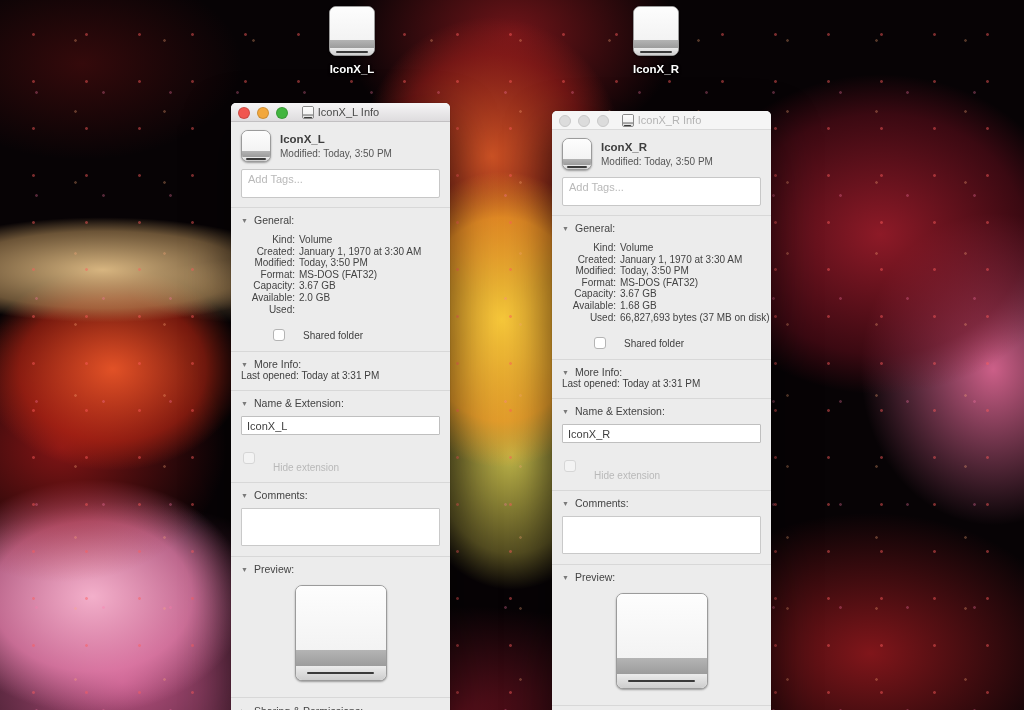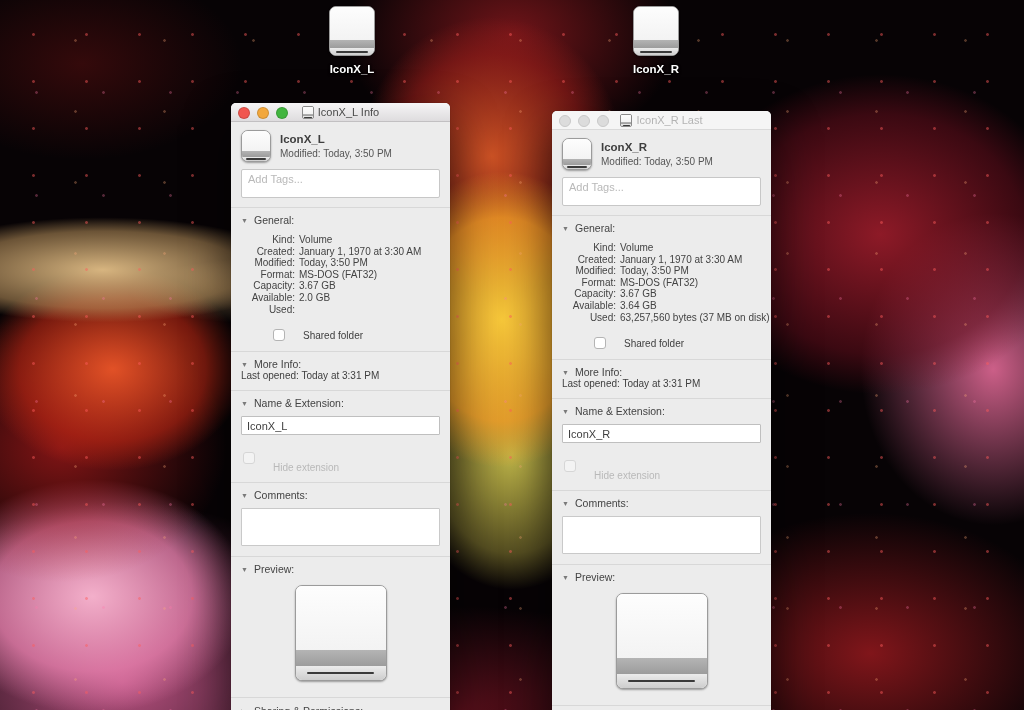--- a/index.html
+++ b/index.html
@@ -284,21 +284,21 @@
     <div class="wtitle">
       <span class="disk size-proxy">
           <span class="disk-body">
             <span class="disk-face" style="display:block;flex:1;"></span>
             <span class="disk-band" style="display:block;"></span>
             <span class="disk-base" style="display:block;">
               <i class="disk-slot"></i>
             </span>
           </span>
         </span>
-      <span>IconX_R Last</span>
+      <span>IconX_R Info</span>
     </div>
   </div>
 
   <div class="head-row">
     <div class="disk size-header">
       <div class="disk-body">
           <div class="disk-face"></div>
           <div class="disk-band"></div>
           <div class="disk-base">
             <i class="disk-slot"></i>
@@ -325,23 +325,23 @@
         <span class="info-value">Volume</span>
       <span class="info-label">Created:</span>
         <span class="info-value">January 1, 1970 at 3:30 AM</span>
       <span class="info-label">Modified:</span>
         <span class="info-value">Today, 3:50 PM</span>
       <span class="info-label">Format:</span>
         <span class="info-value">MS-DOS (FAT32)</span>
       <span class="info-label">Capacity:</span>
         <span class="info-value">3.67 GB</span>
       <span class="info-label">Available:</span>
-        <span class="info-value">3.64 GB</span>
+        <span class="info-value">1.68 GB</span>
       <span class="info-label">Used:</span>
-        <span class="info-value">63,257,560 bytes (37 MB on disk)</span>
+        <span class="info-value">66,827,693 bytes (37 MB on disk)</span>
     </div>
     <div class="check-row">
       <span class="checkbox"></span>
       <span>Shared folder</span>
     </div>
   </div>
 
   <div class="section">
     <div class="sec-head">
       <span class="tri">▼</span>

